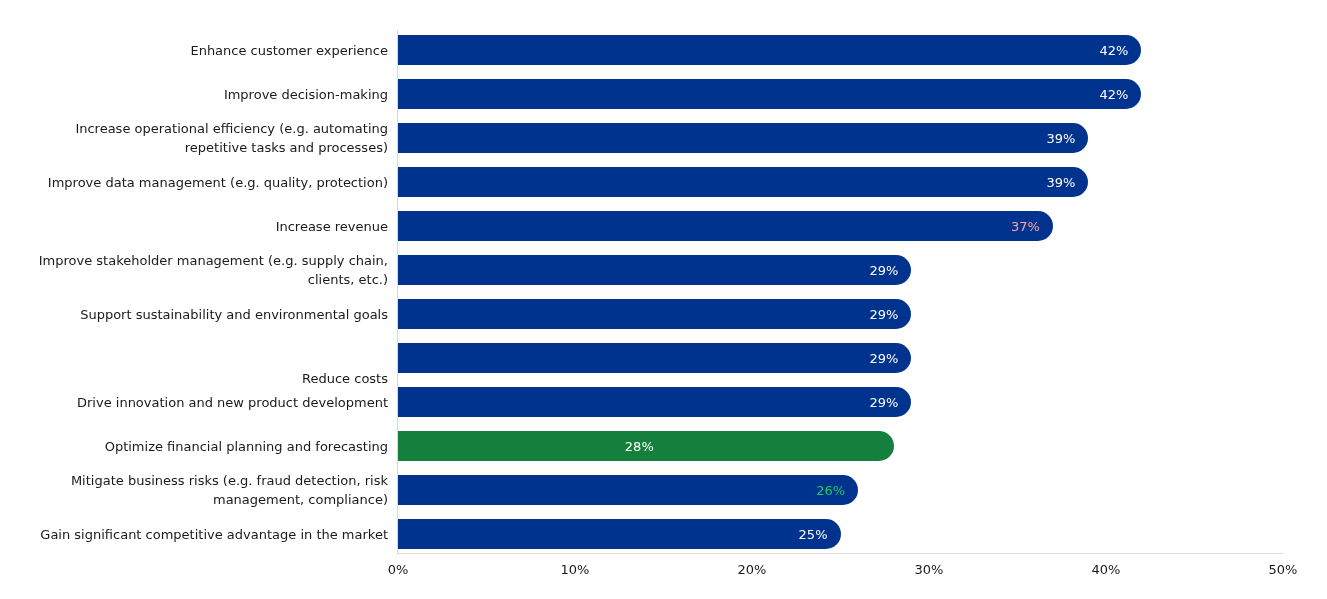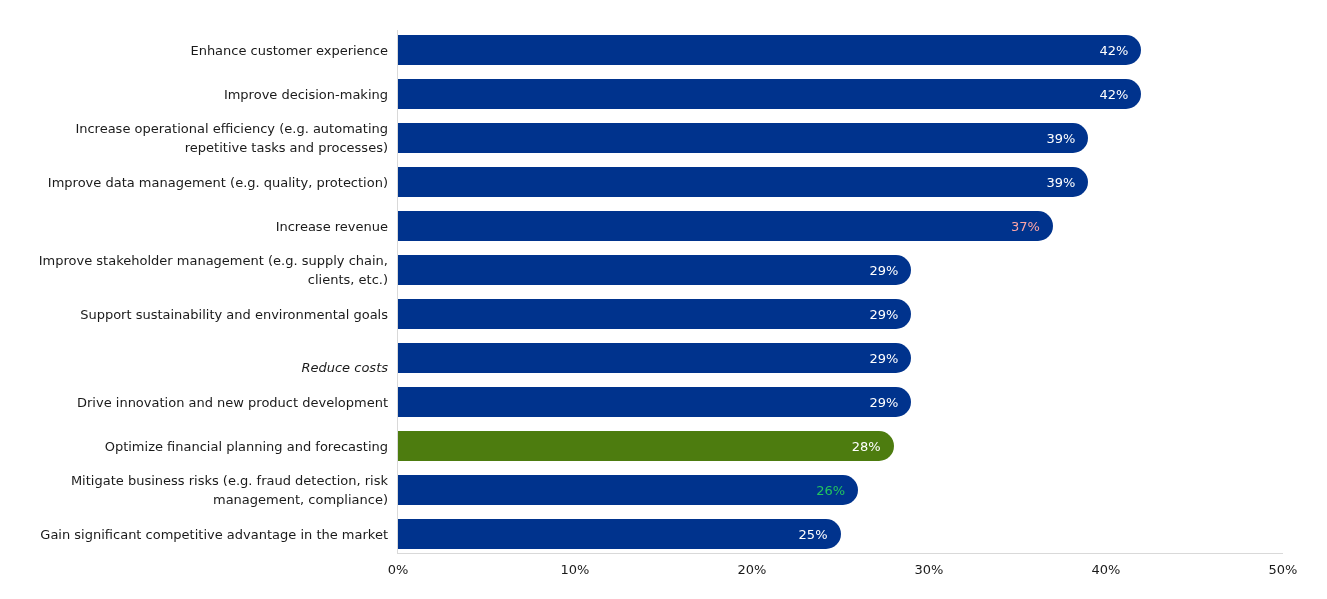--- a/index.html
+++ b/index.html
@@ -94,21 +94,21 @@
   <div id="labels-layer">
       <div class="label-col" style="top: 40.5px;">Enhance customer experience</div>
       <div class="label-col" style="top: 84.5px;">Improve decision-making</div>
       <div class="label-col" style="top: 119px;">Increase operational efficiency (e.g. automating
 repetitive tasks and processes)</div>
       <div class="label-col" style="top: 172.5px;">Improve data management (e.g. quality, protection)</div>
       <div class="label-col" style="top: 216.5px;">Increase revenue</div>
       <div class="label-col" style="top: 251px;">Improve stakeholder management (e.g. supply chain,
 clients, etc.)</div>
       <div class="label-col" style="top: 304.5px;">Support sustainability and environmental goals</div>
-      <div class="label-col" style="top: 358px; font-style: italic;">Reduce costs</div>
+      <div class="label-col" style="top: 369px;">Reduce costs</div>
       <div class="label-col" style="top: 392.5px;">Drive innovation and new product development</div>
       <div class="label-col" style="top: 436.5px;">Optimize financial planning and forecasting</div>
       <div class="label-col" style="top: 471px;">Mitigate business risks (e.g. fraud detection, risk
 management, compliance)</div>
       <div class="label-col" style="top: 524.5px;">Gain significant competitive advantage in the market</div>
     </div>
   <div id="bars-layer">
       <div class="bar-row" style="top: 35px; width: 743.4px;">
         <div class="bar" style="background: rgb(0, 51, 141);">
           <span class="bar-value" style="color: rgb(255, 255, 255);">42%</span>
@@ -148,21 +148,21 @@
         <div class="bar" style="background: rgb(0, 51, 141);">
           <span class="bar-value" style="color: rgb(255, 255, 255);">29%</span>
         </div>
       </div>
       <div class="bar-row" style="top: 387px; width: 513.3px;">
         <div class="bar" style="background: rgb(0, 51, 141);">
           <span class="bar-value" style="color: rgb(255, 255, 255);">29%</span>
         </div>
       </div>
       <div class="bar-row" style="top: 431px; width: 495.6px;">
-        <div class="bar" style="background: #4d7c0f;">
+        <div class="bar" style="background: #15803d; justify-content: center;">
           <span class="bar-value" style="color: rgb(255, 255, 255);">28%</span>
         </div>
       </div>
       <div class="bar-row" style="top: 475px; width: 460.2px;">
         <div class="bar" style="background: rgb(0, 51, 141);">
           <span class="bar-value" style="color: #22c55e; margin-left: 8px;">26%</span>
         </div>
       </div>
       <div class="bar-row" style="top: 519px; width: 442.5px;">
         <div class="bar" style="background: rgb(0, 51, 141);">

